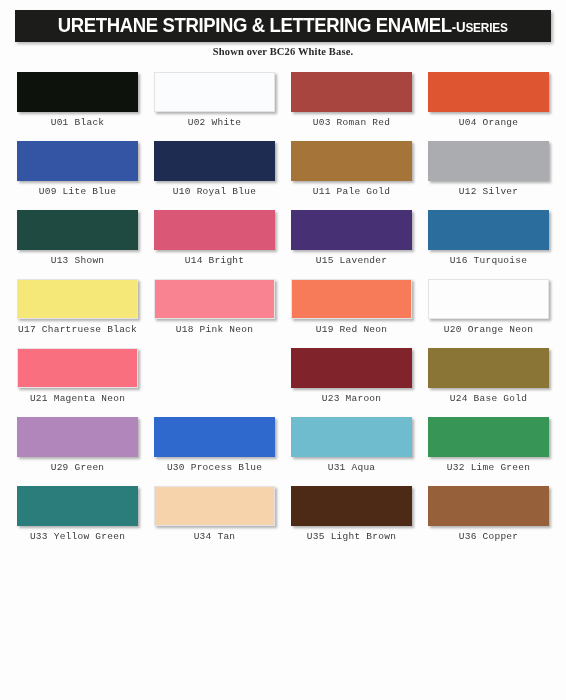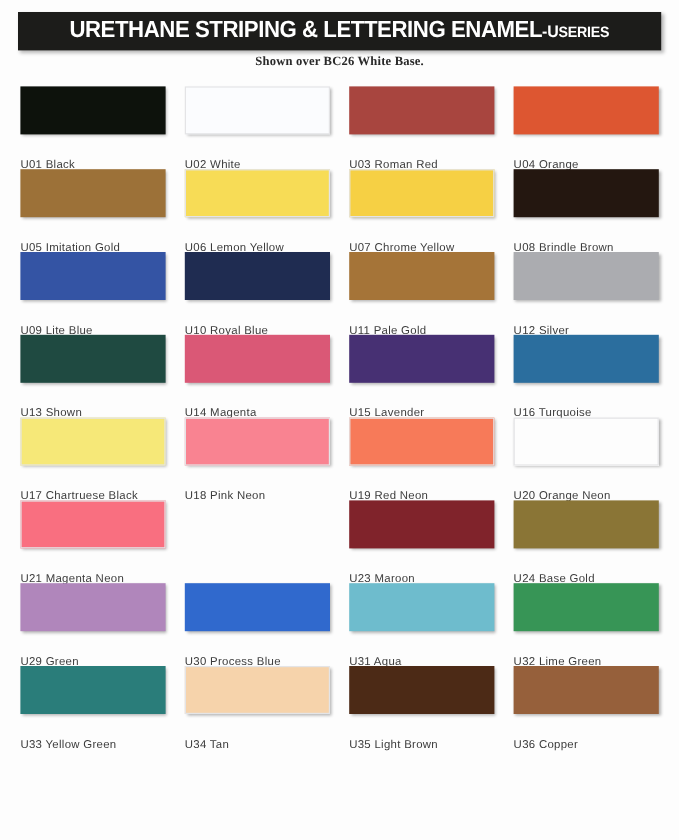--- a/index.html
+++ b/index.html
@@ -92,22 +92,23 @@
   .swatch {
     width: 121px;
     height: 40px;
     box-sizing: border-box;
     box-shadow: 1.5px 1.5px 2.5px rgba(0,0,0,0.30);
   }
   .swatch.hairline {
     border: 0.5px solid #e4e4e6;
   }
   .caption {
-    margin-top: 20px;
-    font-family: Liberation Sans, sans-serif;
+    margin-top: 5px;
+    text-align: center;
+    font-family: Liberation Mono, monospace;
     font-size: 9.5px;
     color: #3b3b3b;
     letter-spacing: 0.25px;
     white-space: nowrap;
     line-height: 1.2;
   }
 </style>
 </head>
 <body>
 
@@ -133,38 +134,20 @@
           <div class="swatch" style="background: rgb(168, 69, 63);"></div>
           <div class="caption">U03 Roman Red</div>
         </div>
         <div class="cell c3">
           <div class="swatch" style="background: rgb(221, 86, 49);"></div>
           <div class="caption">U04 Orange</div>
         </div>
       </div>
       <div class="row">
         <div class="cell c0">
-          <div class="swatch" style="background: rgb(156, 113, 56);"></div>
-          <div class="caption">U05 Imitation Gold</div>
-        </div>
-        <div class="cell c1">
-          <div class="swatch hairline" style="background: rgb(247, 220, 86);"></div>
-          <div class="caption">U06 Lemon Yellow</div>
-        </div>
-        <div class="cell c2">
-          <div class="swatch hairline" style="background: rgb(246, 208, 68);"></div>
-          <div class="caption">U07 Chrome Yellow</div>
-        </div>
-        <div class="cell c3">
-          <div class="swatch" style="background: rgb(36, 23, 16);"></div>
-          <div class="caption">U08 Brindle Brown</div>
-        </div>
-      </div>
-      <div class="row">
-        <div class="cell c0">
           <div class="swatch" style="background: rgb(52, 84, 164);"></div>
           <div class="caption">U09 Lite Blue</div>
         </div>
         <div class="cell c1">
           <div class="swatch" style="background: rgb(31, 44, 81);"></div>
           <div class="caption">U10 Royal Blue</div>
         </div>
         <div class="cell c2">
           <div class="swatch" style="background: rgb(165, 116, 56);"></div>
           <div class="caption">U11 Pale Gold</div>
@@ -174,21 +157,21 @@
           <div class="caption">U12 Silver</div>
         </div>
       </div>
       <div class="row">
         <div class="cell c0">
           <div class="swatch" style="background: rgb(31, 74, 65);"></div>
           <div class="caption">U13 Shown</div>
         </div>
         <div class="cell c1">
           <div class="swatch" style="background: rgb(218, 88, 118);"></div>
-          <div class="caption">U14 Magenta</div>
+          <div class="caption">U14 Bright</div>
         </div>
         <div class="cell c2">
           <div class="swatch" style="background: rgb(71, 48, 115);"></div>
           <div class="caption">U15 Lavender</div>
         </div>
         <div class="cell c3">
           <div class="swatch" style="background: rgb(43, 110, 158);"></div>
           <div class="caption">U16 Turquoise</div>
         </div>
       </div>

